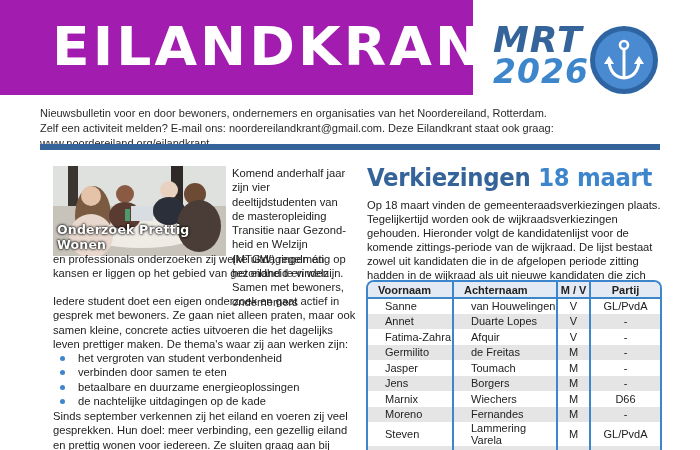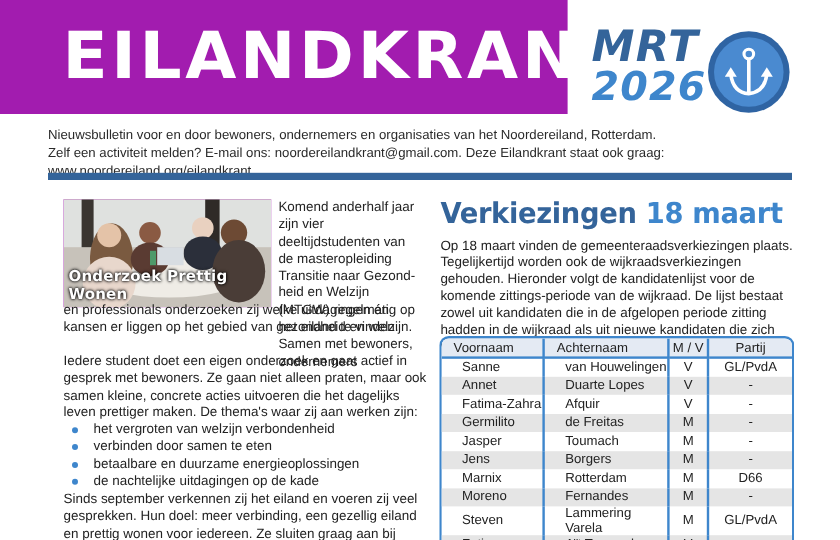--- a/index.html
+++ b/index.html
@@ -18,21 +18,21 @@
     font-family: "DejaVu Sans", sans-serif; font-weight: bold; line-height: 34px;
     display: block; letter-spacing: 1px;
   }
   .issue-month { color: #34649a; font-size: 36px; }
   .issue-year { color: #3e86cc; font-size: 33px; margin-top: -2px; }
   .anchor-badge { position: absolute; left: 589px; top: 25px; width: 70px; height: 70px; }
 
   .intro { position: absolute; left: 40px; top: 106px; font-size: 11px; line-height: 15px; color: #2a2a2a; }
   .divider { position: absolute; left: 40px; top: 144px; width: 620px; height: 6px; background: #34649a; }
 
-  .photo { position: absolute; left: 53px; top: 166px; width: 173px; height: 90px; overflow: hidden; background: #a21caf; }
+  .photo { position: absolute; left: 53px; top: 166px; width: 173px; height: 90px; overflow: hidden; background: #a16207; }
   .photo-caption {
     position: absolute; left: 4px; bottom: 4px; color: #fff; font-weight: bold;
     font-family: "DejaVu Sans", sans-serif; font-size: 12.5px; letter-spacing: 0.2px;
     text-shadow: 0 0 3px #000, 0 0 2px #000;
   }
 
   .left-text { position: absolute; font-size: 11.2px; line-height: 14.3px; color: #222; }
   .lede { left: 232px; top: 166px; width: 120px; }
   .cont { left: 53px; top: 252px; width: 305px; }
   .para2 { left: 53px; top: 294px; width: 305px; }
@@ -47,21 +47,21 @@
     transform: scaleX(0.95); transform-origin: left top;
   }
   .right-title .accent { color: #3e86cc; }
   .right-body { position: absolute; left: 367px; top: 198px; width: 295px; font-size: 11.2px; line-height: 14px; color: #222; }
 
   .table-wrap {
     position: absolute; left: 366px; top: 280px; width: 296px; height: 175px;
     border: 2px solid #3e86cc; border-bottom: none; border-radius: 8px 8px 0 0; overflow: hidden;
   }
   table { border-collapse: collapse; width: 100%; font-size: 11px; }
-  th { font-weight: normal; text-align: left; height: 16px; padding: 0 0 0 10px; background: #e4eaf3; border-bottom: 2px solid #3e86cc; }
+  th { font-weight: bold; text-align: left; height: 16px; padding: 0 0 0 10px; background: #e4eaf3; border-bottom: 2px solid #3e86cc; }
   td { height: 15.5px; padding: 0 0 0 17px; }
   th, td { border-right: 2px solid #3e86cc; }
   th:last-child, td:last-child { border-right: none; }
   th.c, td.c { text-align: center; padding-left: 0; }
   tr.alt td { background: #e5e5e5; }
   col.c1 { width: 85px; } col.c2 { width: 104px; } col.c3 { width: 33px; } col.c4 { width: auto; }
 </style>
 </head>
 <body>
 
@@ -111,21 +111,21 @@
     <rect x="72" y="43" width="5" height="12" fill="#4f9a6a"></rect>
   </svg>
   <div class="photo-caption">Onderzoek Prettig Wonen</div>
 </div>
 
 <div class="left-text lede">Komend anderhalf jaar zijn vier deeltijdstudenten van de masteropleiding Transitie naar Gezond-heid en Welzijn (MTGW) regelmatig op het eiland te vinden. Samen met bewoners, ondernemers</div>
 <div class="left-text cont">en professionals onderzoeken zij welke uitdagingen én kansen er liggen op het gebied van gezondheid en welzijn.</div>
 <div class="left-text para2">Iedere student doet een eigen onderzoek en gaat actief in gesprek met bewoners. Ze gaan niet alleen praten, maar ook samen kleine, concrete acties uitvoeren die het dagelijks leven prettiger maken. De thema's waar zij aan werken zijn:</div>
 
 <ul class="bullets">
-  <li><span class="dot"></span><span>het vergroten van welzijn verbondenheid</span></li>
+  <li><span class="dot"></span><span>het vergroten van student verbondenheid</span></li>
   <li><span class="dot"></span><span>verbinden door samen te eten</span></li>
   <li><span class="dot"></span><span>betaalbare en duurzame energieoplossingen</span></li>
   <li><span class="dot"></span><span>de nachtelijke uitdagingen op de kade</span></li>
 </ul>
 
 <div class="left-text para3">Sinds september verkennen zij het eiland en voeren zij veel gesprekken. Hun doel: meer verbinding, een gezellig eiland en prettig wonen voor iedereen. Ze sluiten graag aan bij bestaande initiatieven, bouwen voort op wat er al gebeurt en dragen bij aan</div>
 
 <div class="right-title">
   <span>Verkiezingen</span>
   <span class="accent">18 maart</span>
@@ -181,21 +181,21 @@
         <td class="c">-</td>
       </tr>
       <tr class="alt">
         <td>Jens</td>
         <td>Borgers</td>
         <td class="c">M</td>
         <td class="c">-</td>
       </tr>
       <tr>
         <td>Marnix</td>
-        <td>Rotterdam</td>
+        <td>Wiechers</td>
         <td class="c">M</td>
         <td class="c">D66</td>
       </tr>
       <tr class="alt">
         <td>Moreno</td>
         <td>Fernandes</td>
         <td class="c">M</td>
         <td class="c">-</td>
       </tr>
       <tr>

